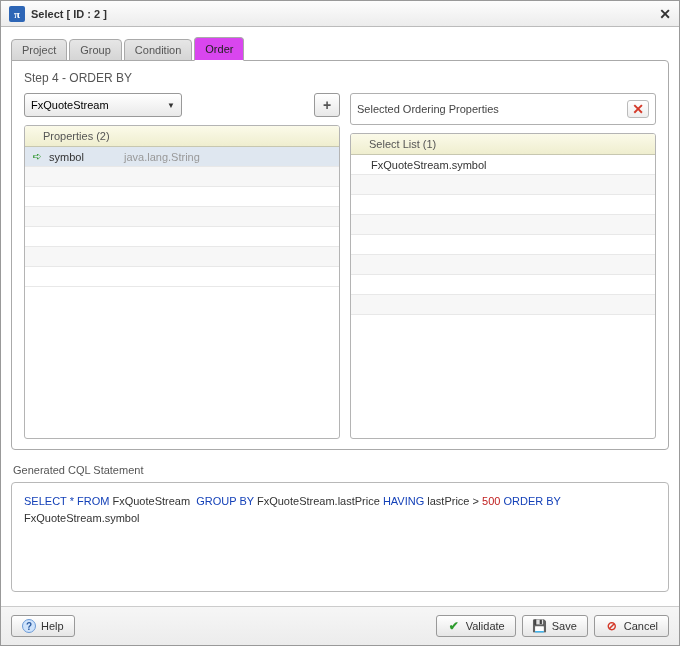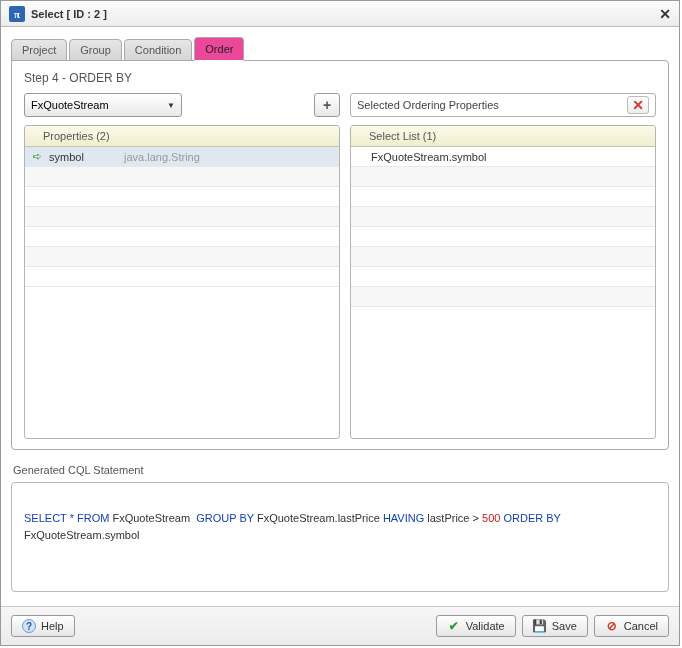--- a/index.html
+++ b/index.html
@@ -61,21 +61,21 @@
     padding: 4px 10px;
     margin-right: 2px;
     background: linear-gradient(#e6e6e6, #d5d5d5);
     color: #555;
     cursor: pointer;
     font-size: 11px;
     height: 22px;
     display: flex; align-items: center;
   }
   .tab.active {
-    background: #ec4899;
+    background: #d946ef;
     color: #222;
     border-bottom: 1px solid #fff;
     height: 24px;
   }
   .tabpanel {
     border: 1px solid #aaa;
     border-radius: 0 4px 4px 4px;
     padding: 10px 12px;
     background: #fff;
     display: flex;
@@ -103,21 +103,21 @@
     border: 1px solid #999;
     border-radius: 3px;
     width: 26px; height: 24px;
     display: inline-flex; align-items: center; justify-content: center;
     font-size: 14px; font-weight: bold; color: #555;
     cursor: pointer;
   }
   .panel-head {
     border: 1px solid #b0b0b0;
     border-radius: 3px;
-    height: 24px;
+    height: 32px;
     display: flex; align-items: center;
     padding: 0 6px;
     background: #fff;
     justify-content: space-between;
     margin-bottom: 8px;
   }
   .panel-head .title { color: #444; }
   .btn-x {
     color: #d43a2a; font-weight: bold; font-size: 14px;
     display:inline-flex;align-items:center;justify-content:center;
@@ -154,21 +154,21 @@
   .grid-row .arrow { color: #3a9a3a; width:12px; font-size:11px; text-align:center;}
   .grid-row .name { color:#333; min-width: 60px; }
   .grid-row .type { color:#999;margin-left:9px; }
   .grid-row.empty { }
   .right-col .grid-row { padding-left: 20px; color:#333;}
   .columns { display:flex; gap:10px; flex:1; }
   .gencql-label { color:#555; margin: 14px 0 6px 2px; font-size:11px; }
   .gencql-box {
     border: 1px solid #b8b8b8;
     border-radius: 4px;
-    padding: 27px 12px;
+    padding: 10px 12px;
     height: 110px;
     font-size: 11px;
     line-height: 1.5;
     background: #fff;
   }
   .kw { color: #1441b8; }
   .ident { color: #333; }
   .num { color: #c02020; }
   .footer {
     border-top: 1px solid #ccc;

